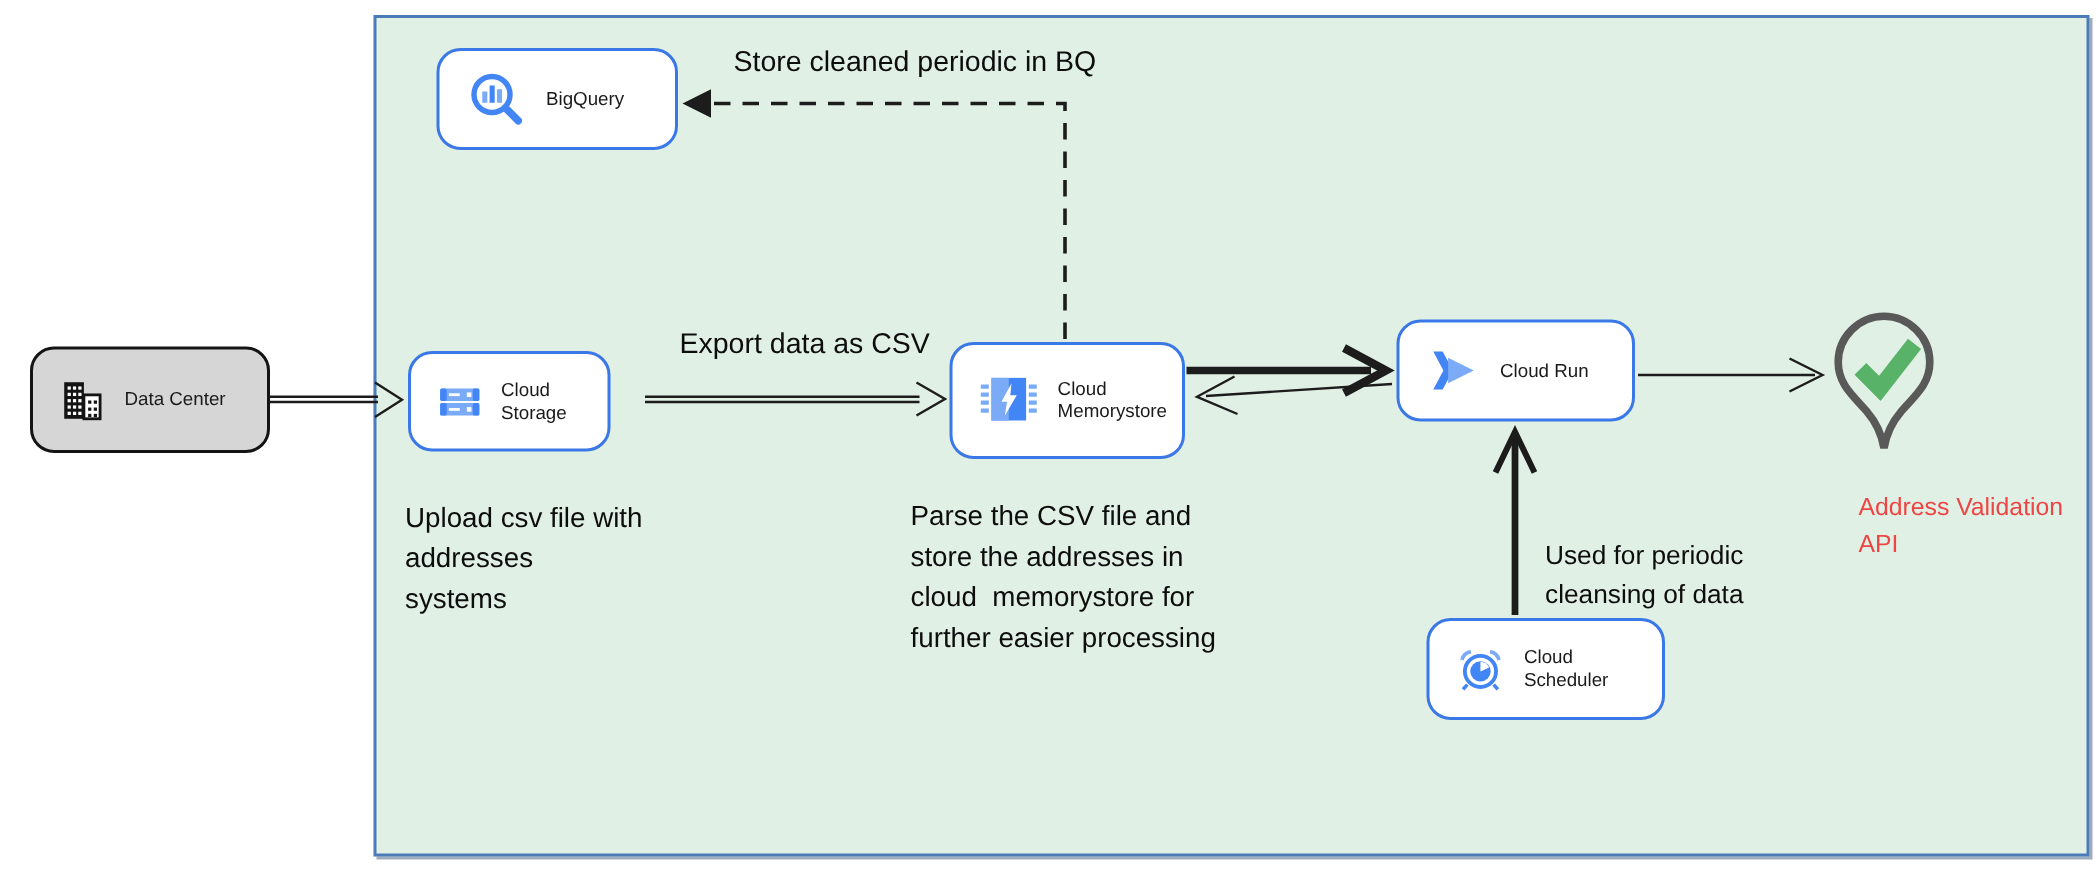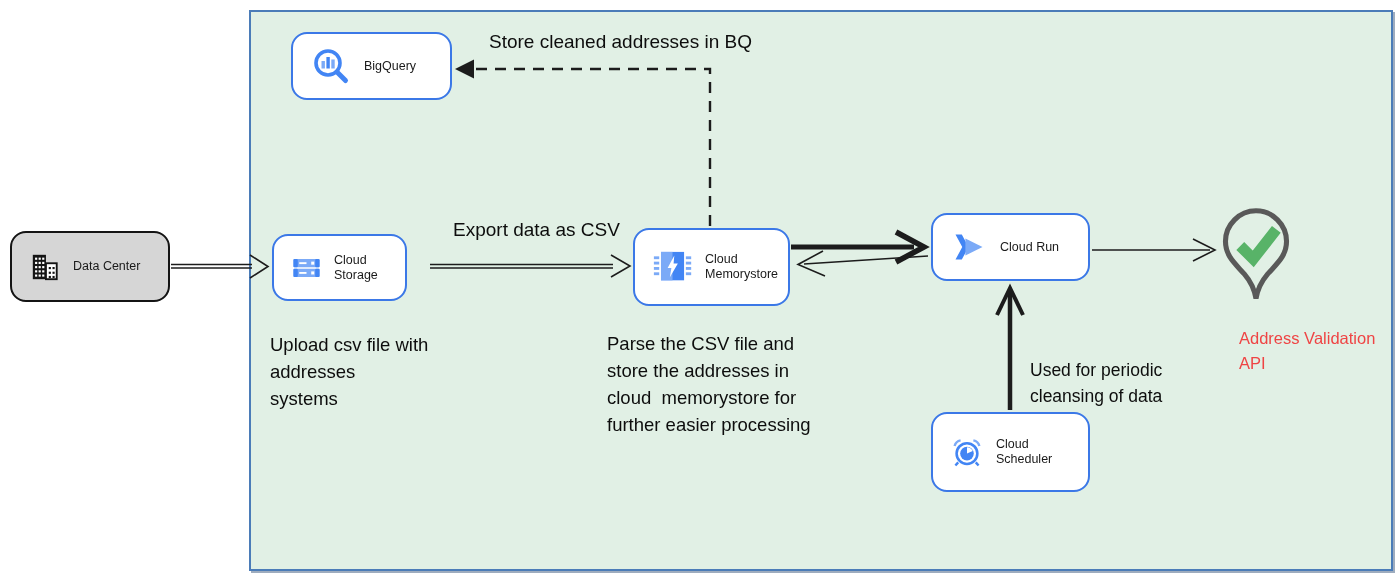--- a/index.html
+++ b/index.html
@@ -11,21 +11,21 @@
   .container-box{
     position:absolute;left:249px;top:10px;width:1140px;height:557px;
     background:var(--container_fill);border:2px solid var(--container_border);
     box-shadow:2px 2px 0 rgba(40,70,110,.45);
   }
   .node{
     position:absolute;display:flex;align-items:center;gap:13px;
     background:var(--node_fill);border:2px solid var(--node_border);
     border-radius:16px;padding:0 10px 0 18px;box-sizing:border-box;
   }
-  .node.gray{background:var(--datacenter_fill);border:2.5px solid var(--datacenter_border);}
+  .node.gray{background:var(--datacenter_fill);border:2.5px solid var(--datacenter_border);margin-left:10px;}
   .nlabel{font-size:12.5px;line-height:15px;color:#1a1a1a;}
   .edges{position:absolute;left:0;top:0;width:1400px;height:580px;}
   .edges line,.edges polyline,.edges path{stroke:var(--arrow);fill:none;stroke-width:1.6px;}
   .edges .thick{stroke-width:5px;}
   .edges .thick-head{stroke-width:5.5px;}
   .edges .vthick{stroke-width:4.5px;}
   .edges .vthick-head{stroke-width:4px;}
   .edges .dashed{stroke-width:2.4px;stroke-dasharray:11 8;}
   .edges polygon{fill:var(--arrow);stroke:none;}
   .flabel{position:absolute;font-size:19px;color:#0d0d0d;white-space:nowrap;}
@@ -163,21 +163,21 @@
   </div>
 
   <div class="node" style="left:931px;top:213px;width:159px;height:68px">
     <svg width="36" height="30" viewBox="0 0 40 32">
       <path class="f-b" d="M5,2 L12,2 L19.5,16 L12,30 L5,30 L12.5,16 Z"></path>
       <path class="f-l" d="M16,6.5 L35,16 L16,25.5 Z"></path>
     </svg>
     <span class="nlabel">Cloud Run</span>
   </div>
 
-  <div class="node" style="left:931px;top:412px;width:159px;height:80px">
+  <div class="node" style="left:951px;top:412px;width:159px;height:68px">
     <svg width="36" height="34" viewBox="0 0 40 38">
       <path class="s-l" d="M4.5,11.5 A9.5,9.5 0 0 1 12,4.5" stroke-width="3"></path>
       <path class="s-l" d="M35.5,11.5 A9.5,9.5 0 0 0 28,4.5" stroke-width="3"></path>
       <circle class="s-b" cx="20" cy="21" r="13" stroke-width="3.2"></circle>
       <circle class="f-b" cx="20" cy="21" r="8.5"></circle>
       <path class="f-w" d="M20,21 L20,13 A8,8 0 0 1 27.2,17.8 Z"></path>
       <line class="s-b" x1="9" y1="32" x2="5.5" y2="36" stroke-width="3"></line>
       <line class="s-b" x1="31" y1="32" x2="34.5" y2="36" stroke-width="3"></line>
     </svg>
     <span class="nlabel">Cloud Scheduler</span>
@@ -185,21 +185,21 @@
 
   <svg style="position:absolute;left:1219px;top:207px" width="74" height="102" viewBox="0 0 80 110">
     <path class="s-pin" stroke-width="5.5" d="M40,4 C58,4 73,19 73,37 C73,53 62.5,61 52.5,72.5 C46.5,79.5 42,87 40,99 C38,87 33.5,79.5 27.5,72.5 C17.5,61 7,53 7,37 C7,19 22,4 40,4 Z"></path>
     <path class="s-check" stroke-width="12" d="M23,42 L37,56 L62,24"></path>
   </svg>
   <div class="pin-label" style="left:1239px;top:326px">
     <span>Address Validation</span>
     <span>API</span>
   </div>
 
-  <div class="flabel" style="left:489px;top:31px">Store cleaned addresses in BQ</div>
+  <div class="flabel" style="left:489px;top:31px">Store cleaned periodic in BQ</div>
   <div class="flabel" style="left:453px;top:219px">Export data as CSV</div>
   <div class="ann small-ann" style="left:1030px;top:357px">
     <span>Used for periodic</span>
     <span>cleansing of data</span>
   </div>
 
   <div class="ann" style="left:270px;top:331px">
     <span>Upload csv file with</span>
     <span>addresses</span>
     <span>systems</span>

